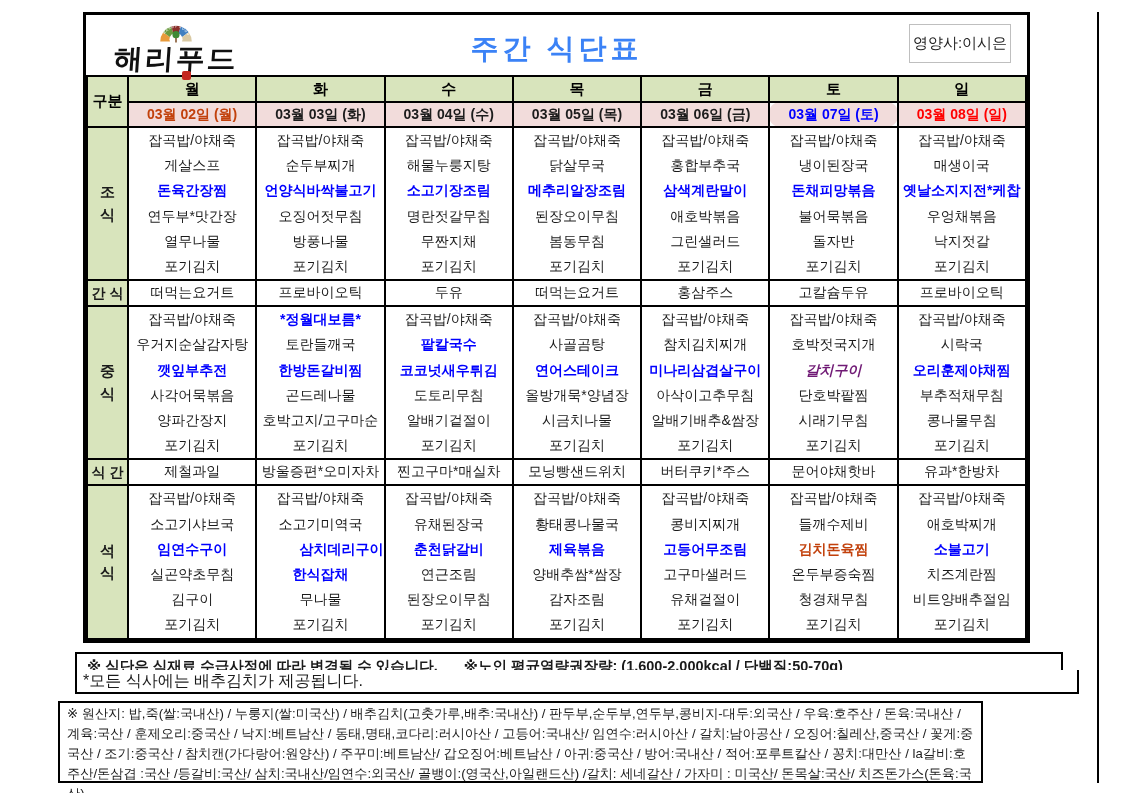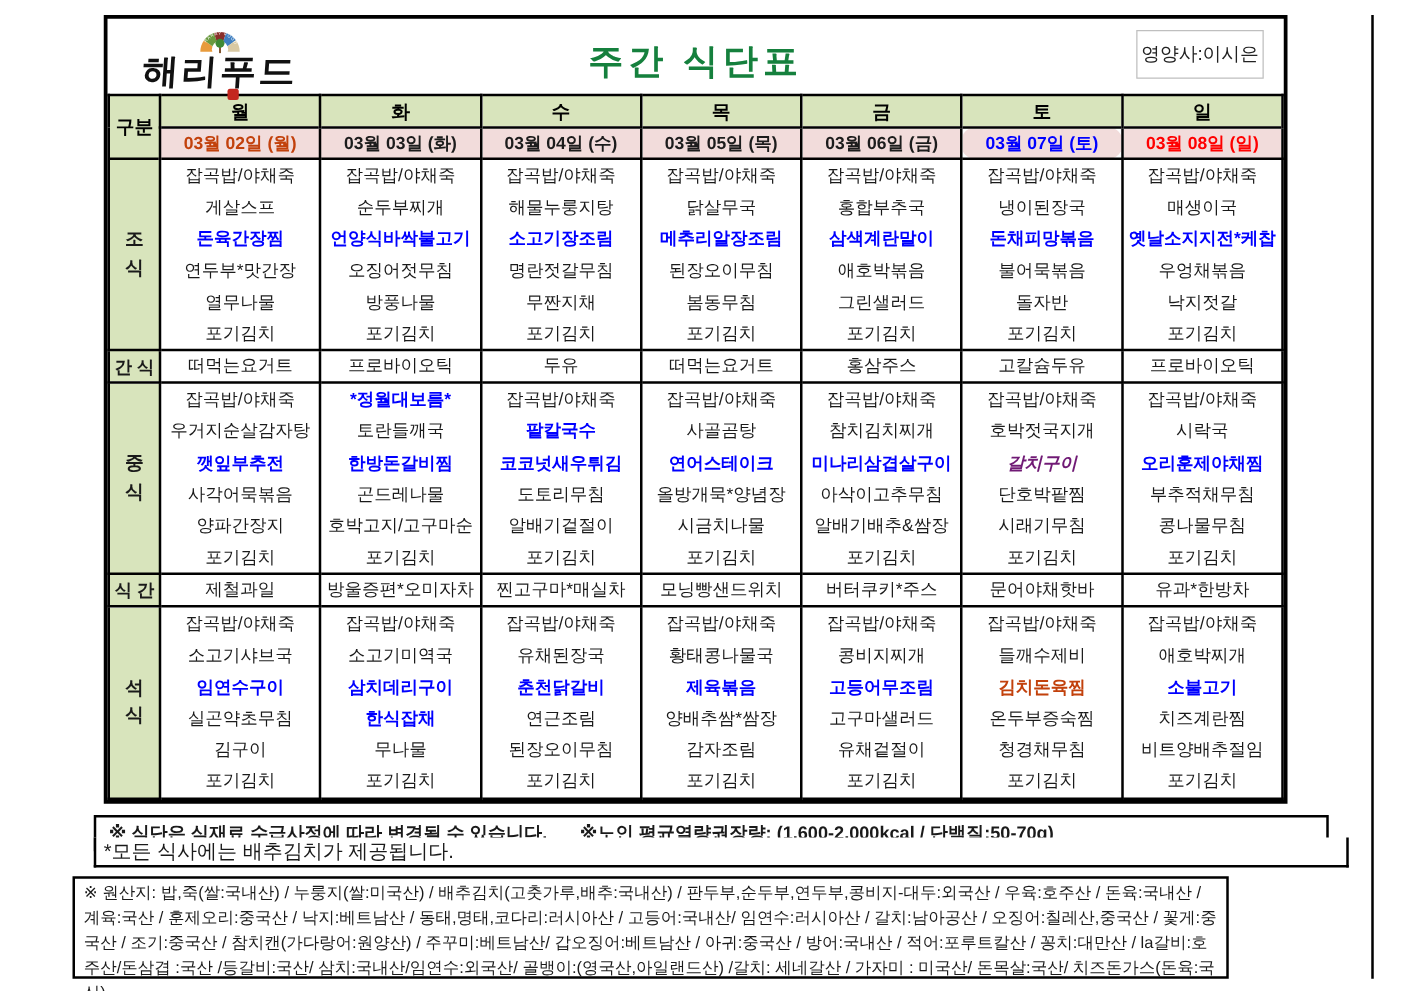--- a/index.html
+++ b/index.html
@@ -7,21 +7,21 @@
   body { font-family:"Liberation Sans","DejaVu Sans",sans-serif; color:#1a1a1a; }
   .sheet { position:relative; width:1122px; height:793px; background:#fff; overflow:hidden; }
 
   
   .grid { position:absolute; left:83px; top:12px; width:947px; border:3px solid #000; background:#fff; }
   .brand-row { position:relative; height:60px; }
   .logo { position:absolute; left:10px; top:1px; width:160px; text-align:center; line-height:1; }
   .logo svg { display:block; margin:0 auto -4px auto; }
   .logo-text { font-size:29px; font-weight:900; letter-spacing:2px; transform:skewX(-4deg) scaleY(0.95); color:#111; }
   .logo-seal { position:absolute; left:86px; bottom:-7px; width:9px; height:9px; background:#c3271f; border-radius:2px; }
-  .title { position:absolute; left:0; right:0; top:15px; text-align:center; font-size:28px; font-weight:800; letter-spacing:4px; color:#15803d; }
+  .title { position:absolute; left:0; right:0; top:15px; text-align:center; font-size:28px; font-weight:800; letter-spacing:4px; color:#3b82f6; }
   .nutri-box { position:absolute; right:16px; top:9px; width:102px; height:39px; border:1.5px solid #bfbfbf; display:flex; align-items:center; justify-content:center; font-size:15px; color:#222; background:#fff; }
 
   table.menu { width:100%; border-collapse:collapse; table-layout:fixed; border-top:2px solid #000; }
   table.menu th, table.menu td { border:2px solid #000; text-align:center; vertical-align:middle; padding:0; overflow:hidden; }
   tr.day-row th { background:var(--green,#d8e4bc); height:26px; font-size:15px; font-weight:800; color:#000; border-bottom:1px solid #000; }
   th.corner { background:var(--green,#d8e4bc); font-size:15px; font-weight:800; }
   tr.date-row td { background:var(--pink,#f2dcdb); height:25px; font-size:14px; font-weight:800; }
   td.label-cell { background:var(--green,#d8e4bc); font-size:15px; font-weight:800; white-space:pre-line; line-height:1.5; }
   tr.meal-row { height:150px; }
   tr.single-row td { height:26px; font-size:14px; }
@@ -248,21 +248,21 @@
               <div class="meal-item">잡곡밥/야채죽</div>
               <div class="meal-item">소고기샤브국</div>
               <div class="meal-item hl" style="color: rgb(0, 0, 255);">임연수구이</div>
               <div class="meal-item">실곤약초무침</div>
               <div class="meal-item">김구이</div>
               <div class="meal-item">포기김치</div>
             </td>
             <td class="meal-cell">
               <div class="meal-item">잡곡밥/야채죽</div>
               <div class="meal-item">소고기미역국</div>
-              <div class="meal-item hl" style="color: rgb(0, 0, 255);">삼치데리구이</div>
+              <div class="meal-item hl" style="color: rgb(0, 0, 255); text-align: right;">삼치데리구이</div>
               <div class="meal-item hl" style="color: rgb(0, 0, 255);">한식잡채</div>
               <div class="meal-item">무나물</div>
               <div class="meal-item">포기김치</div>
             </td>
             <td class="meal-cell">
               <div class="meal-item">잡곡밥/야채죽</div>
               <div class="meal-item">유채된장국</div>
               <div class="meal-item hl" style="color: rgb(0, 0, 255);">춘천닭갈비</div>
               <div class="meal-item">연근조림</div>
               <div class="meal-item">된장오이무침</div>

